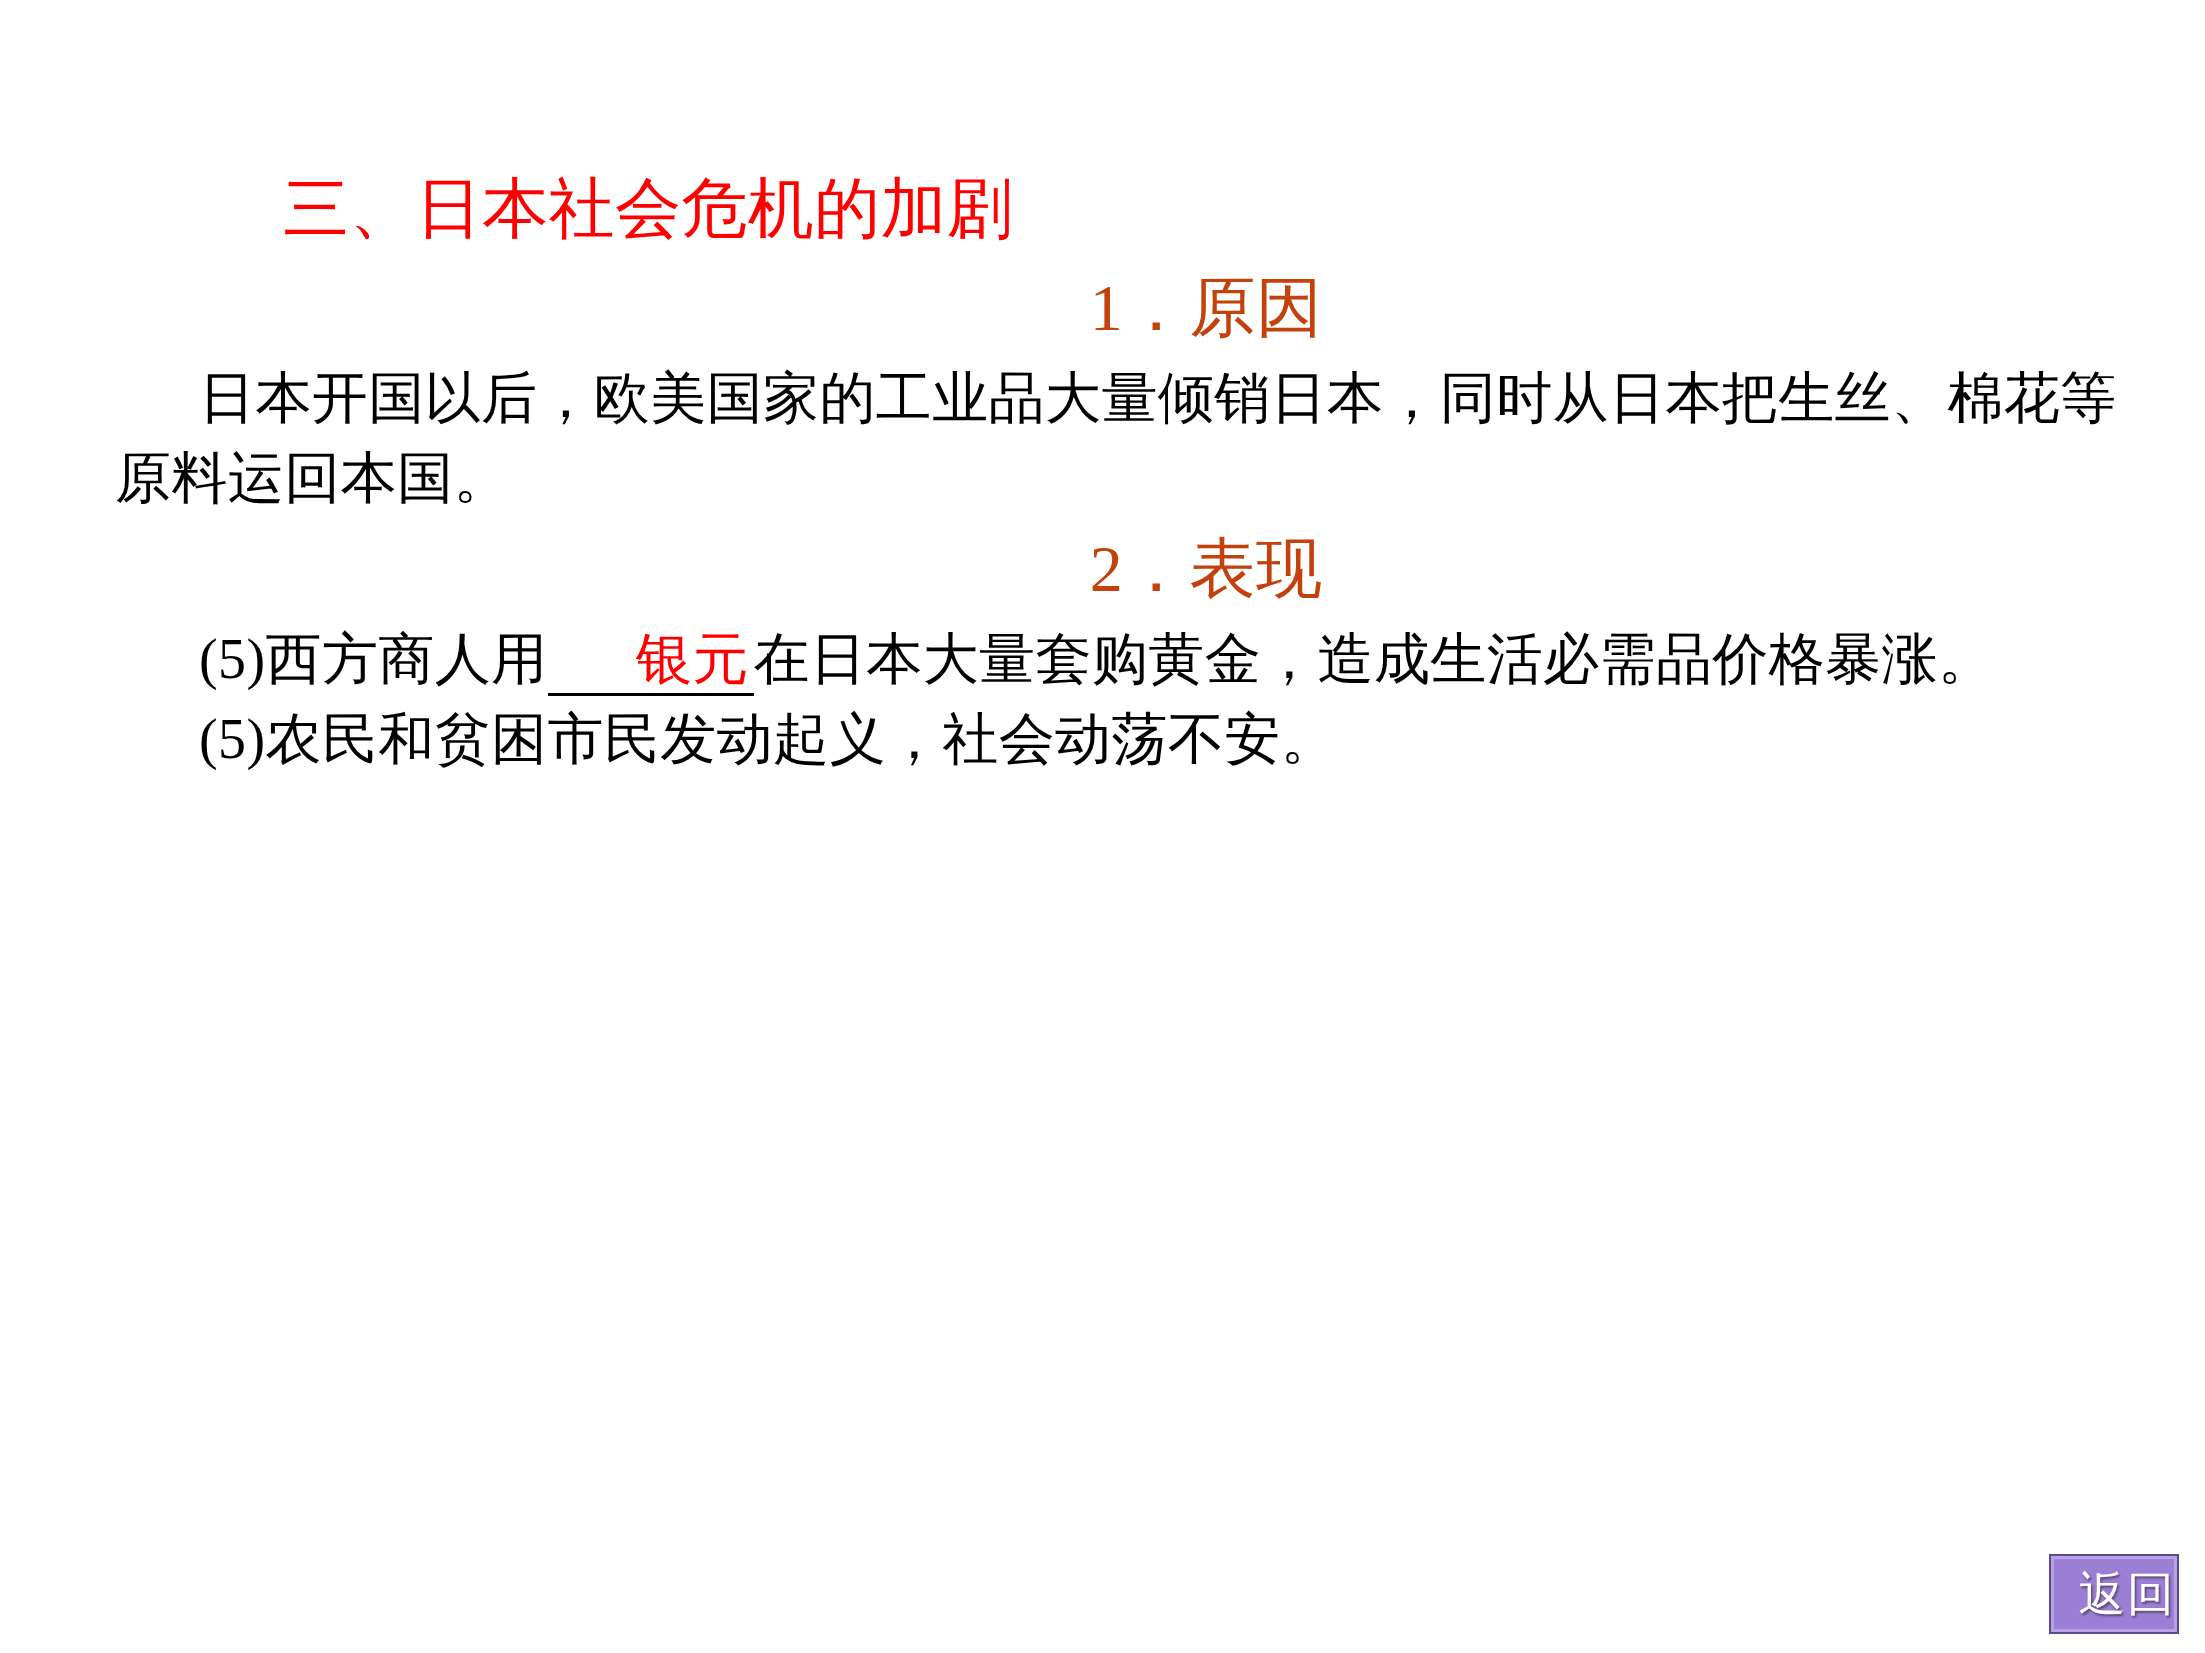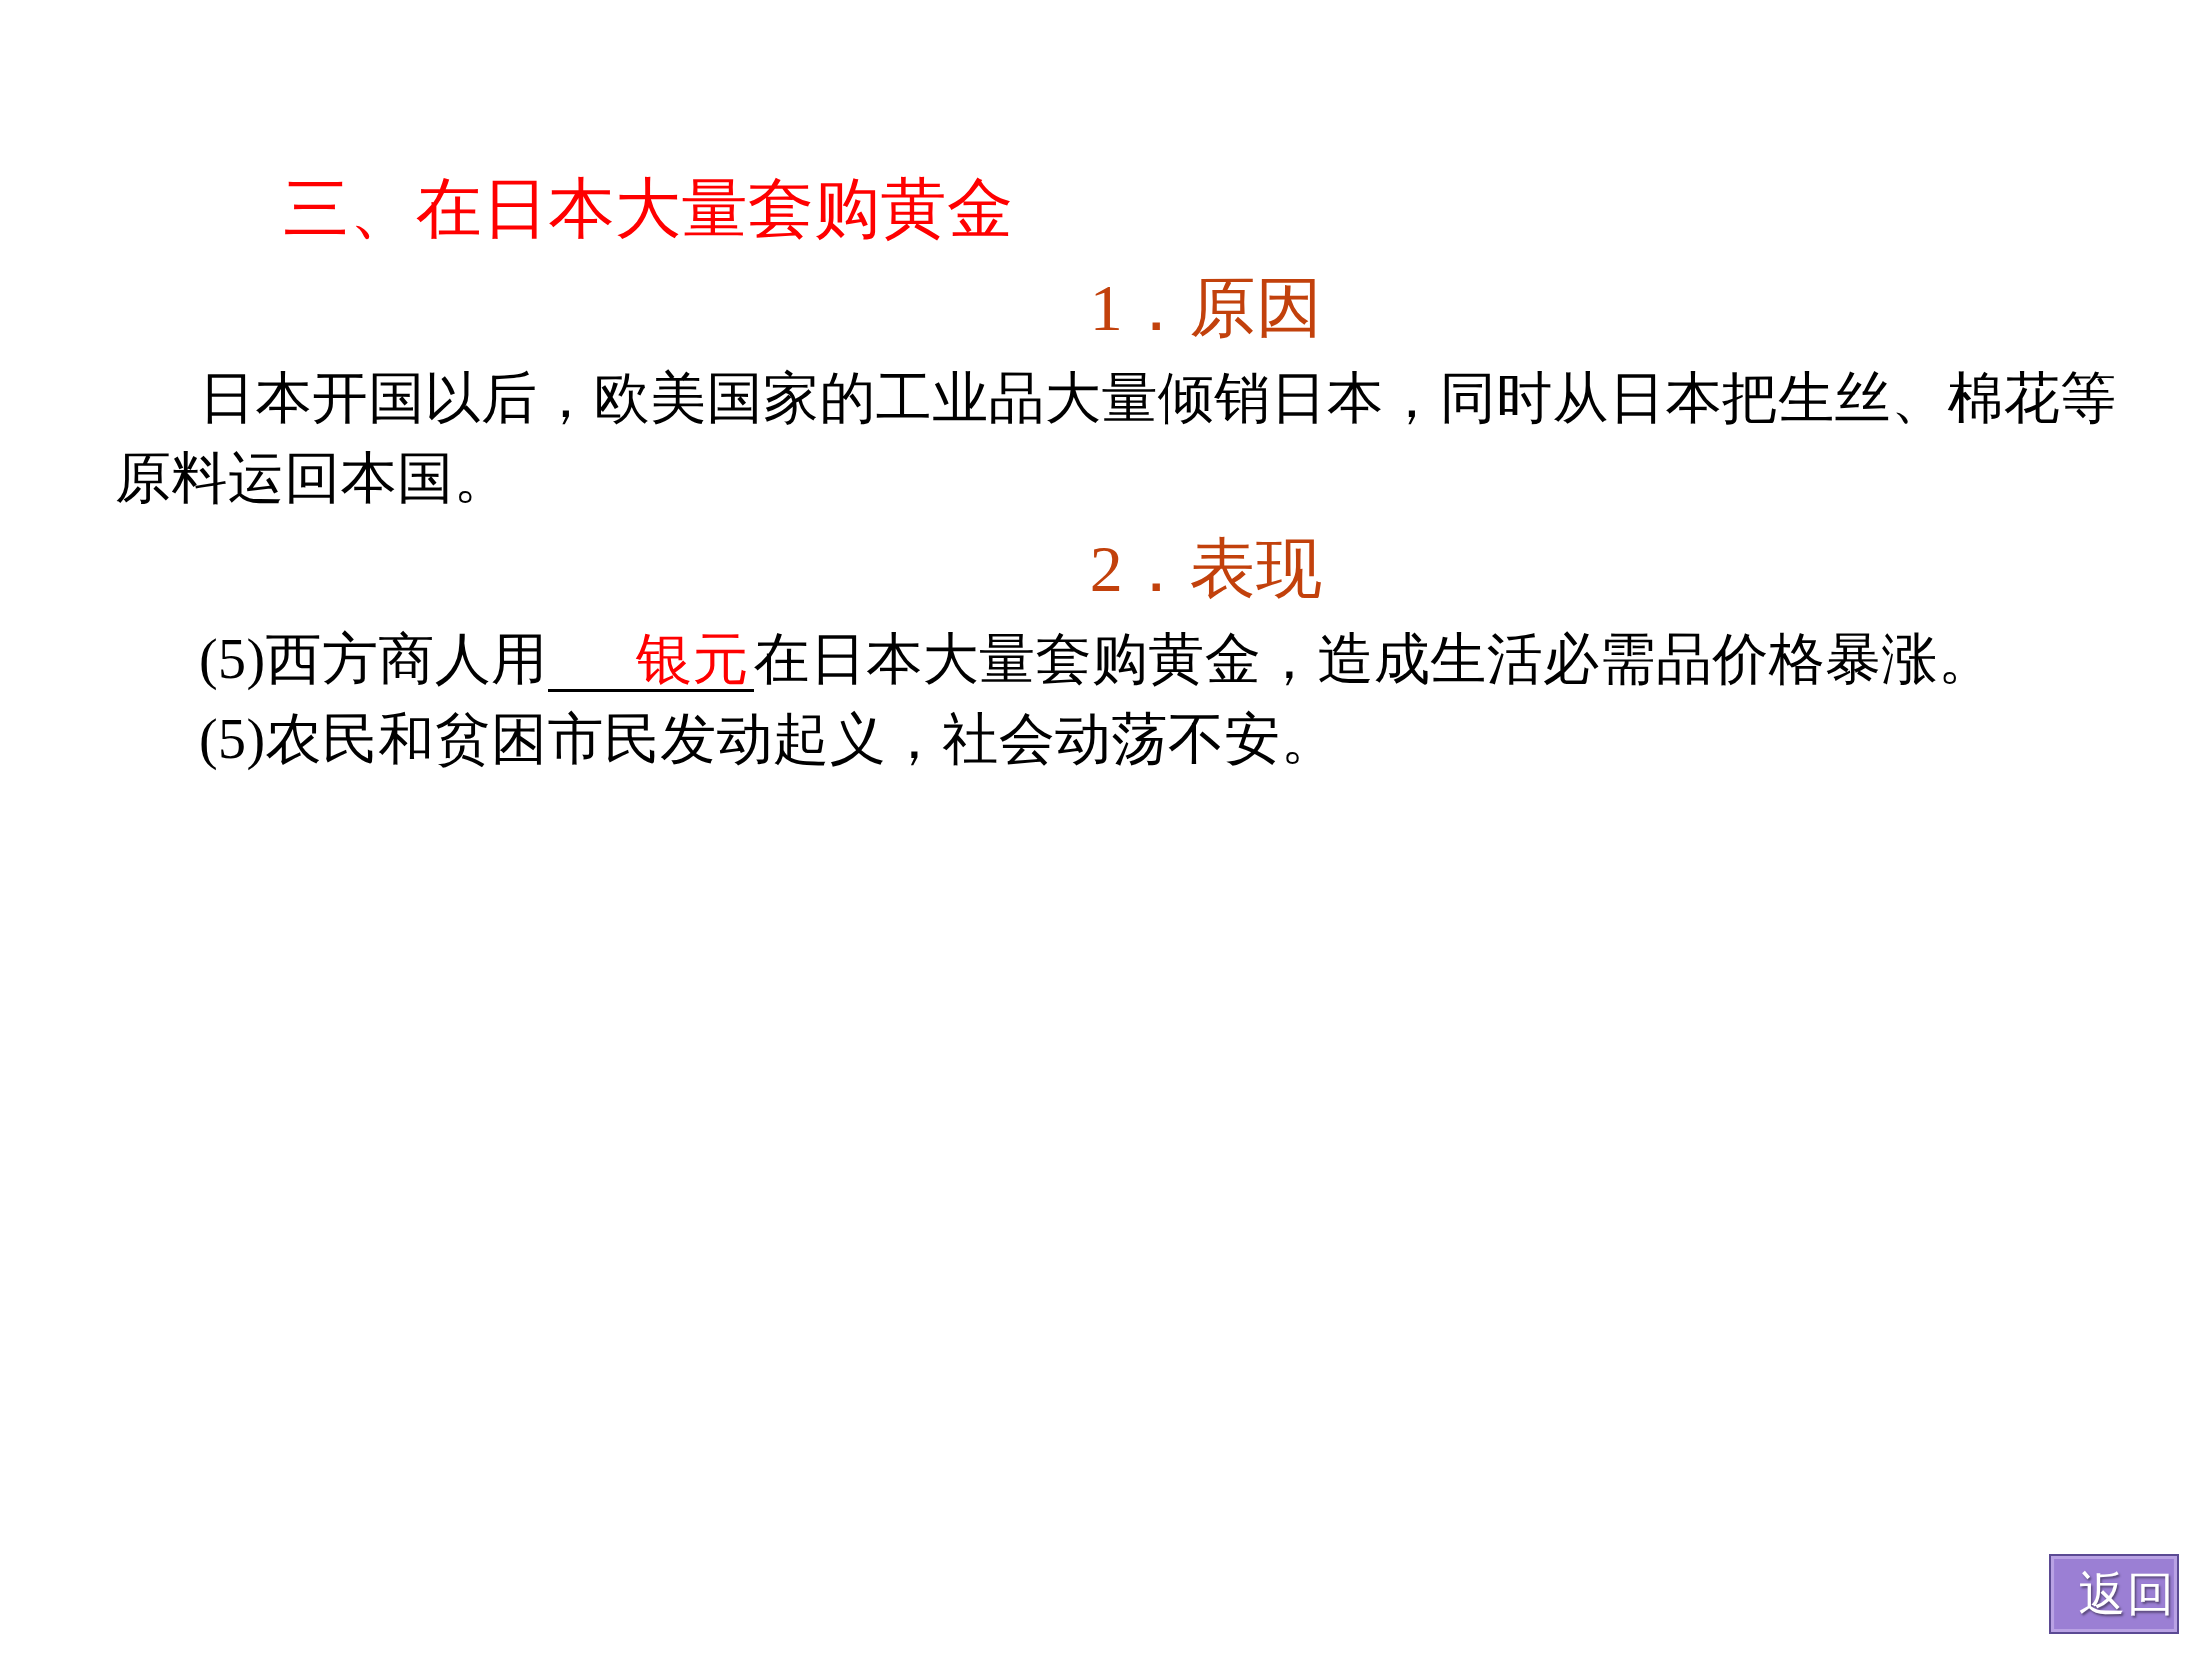--- a/index.html
+++ b/index.html
@@ -54,20 +54,21 @@
     text-indent: 84px;
   }
   .blank-fill {
     color: #ff0000;
     border-bottom: 3.1px solid #000000;
     display: inline-block;
     min-width: 145px;
     text-align: center;
     padding: 0 4.6px;
     line-height: 1.05;
+    font-family: Liberation Mono, monospace;
   }
   .return-btn {
     position: absolute;
     right: 26px;
     bottom: 20px;
     width: 130px;
     height: 80px;
     background: #9b7fd4;
     border: 2.3px solid #5b4a93;
     box-shadow: inset 0 0 0 3.1px #b9a2e4;
@@ -86,21 +87,21 @@
     margin-left: 26px;
   }
 </style>
 </head>
 <body>
 
 <div class="slide">
 
   <div class="content">
 
-    <div class="line heading">三、在日本大量套购黄金</div>
+    <div class="line heading">三、日本社会危机的加剧</div>
 
     <div class="line subheading">1．原因</div>
 
     <div class="line para-first">日本开国以后，欧美国家的工业品大量倾销日本，同时从日本把生丝、棉花等原料运回本国。</div>
 
     <div class="line subheading">2．表现</div>
 
 
     <div class="line item"><span>(5)西方商人用</span><span class="blank-fill">银元</span><span>在日本大量套购黄金，造成生活必需品价格暴涨。</span></div>
 

